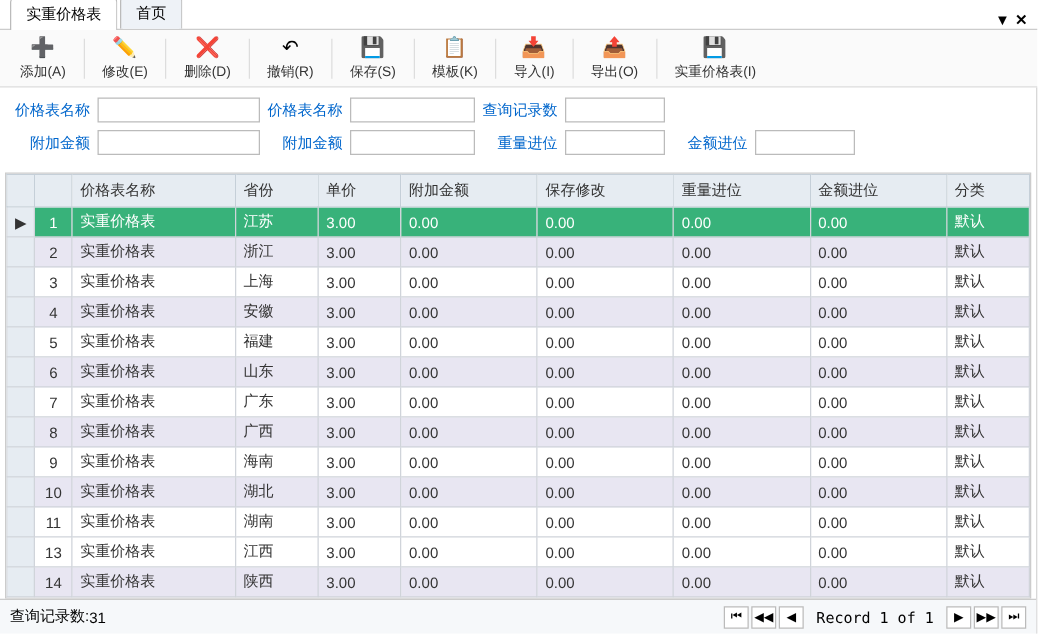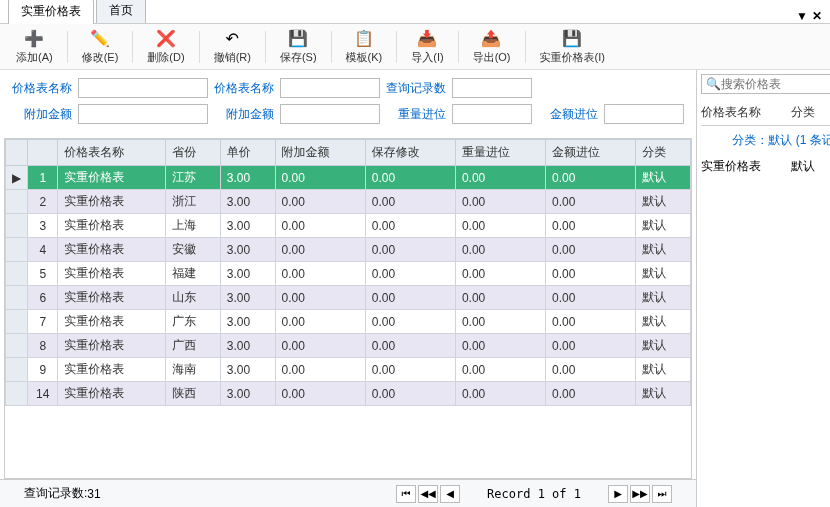--- a/index.html
+++ b/index.html
@@ -7,43 +7,43 @@
 .tabs { display: flex; align-items: flex-end; height: 24px; background: #fff; border-bottom: 1px solid #ccc; padding-left: 8px; }
 .tab { padding: 4px 12px; border: 1px solid #bbb; border-bottom: none; border-radius: 4px 4px 0 0; margin-right: 2px; background: #eef2f7; cursor: pointer; }
 .tab.active { background: #fff; position: relative; top: 1px; }
 .tab-right { margin-left: auto; display: flex; gap: 4px; padding-right: 8px; }
 .tab-right span { font-weight: bold; cursor: pointer; font-family: Arial; }
 .toolbar { display: flex; align-items: center; gap: 2px; padding: 4px 8px; border-bottom: 1px solid #ddd; height: 46px; background: #fafafa; }
 .tool-btn { display: flex; flex-direction: column; align-items: center; justify-content: center; padding: 2px 8px; cursor: pointer; border-radius: 2px; min-width: 48px; }
 .tool-btn .icon { width: 20px; height: 20px; display: flex; align-items: center; justify-content: center; font-size: 16px; }
 .tool-btn .label { font-size: 11px; color: #333; margin-top: 2px; }
 .tool-sep { width: 1px; height: 32px; background: #ddd; margin: 0 4px; }
-.content { display: flex; height: calc(507px - 24px - 46px); }
+.content { display: flex; height: calc(507px - 24px - 46px); flex-direction: column; }
 .main { flex: 1; display: flex; flex-direction: column; border-right: 1px solid #ccc; }
 .side { width: 188px; padding: 4px; }
 .filters { padding: 8px 12px; }
 .filter-row { display: flex; align-items: center; margin-bottom: 6px; gap: 6px; }
 .filter-label { color: #0066cc; width: 60px; text-align: right; }
 .filter-input { border: 1px solid #bbb; height: 20px; padding: 0 4px; }
 .filter-input.w130 { width: 130px; }
 .filter-input.w90 { width: 100px; }
 .filter-input.w60 { width: 80px; }
 .table-wrap { flex: 1; overflow: auto; border: 1px solid #ccc; margin: 0 4px; }
 table { border-collapse: collapse; width: 100%; }
 th { background: #e6ecf2; border: 1px solid #c5cfd8; padding: 4px 6px; text-align: left; font-weight: normal; color: #333; position: sticky; top: 0; }
 td { border: 1px solid #d0d4da; padding: 3px 6px; color: #333; }
 tr.odd td { background: #fff; }
 tr.even td { background: #e8e6f2; }
 tr.selected td { background: #38b27a; color: #fff; }
 .rowhead { width: 22px; text-align: center; background: #e6ecf2 !important; color: #333 !important; }
 .rownum { width: 30px; text-align: center; background: #e6ecf2; color: #333; }
-.footer { display: flex; align-items: center; padding: 4px 24px; border-top: 1px solid #ccc; background: #f6f8fa; height: 28px; }
+.footer { display: flex; align-items: center; padding: 4px 8px; border-top: 1px solid #ccc; background: #f6f8fa; height: 28px; }
 .pager { margin-left: auto; display: flex; align-items: center; gap: 2px; }
 .pager-btn { width: 20px; height: 18px; border: 1px solid #bbb; background: #fff; display: flex; align-items: center; justify-content: center; cursor: pointer; font-size: 10px; }
-.pager-text { margin: 0 25px; font-family: monospace; }
+.pager-text { margin: 0 8px; font-family: monospace; }
 .side-search { display: flex; align-items: center; border: 1px solid #bbb; padding: 2px 4px; margin-bottom: 6px; }
 .side-search input { border: none; outline: none; flex: 1; font-size: 12px; }
 .side-header { display: flex; border-bottom: 1px solid #ccc; padding: 4px 0; }
 .side-header span { flex: 1; color: #333; }
 .side-group { text-align: center; color: #0066cc; padding: 6px 0; }
 .side-row { display: flex; padding: 3px 0; }
 .side-row span { flex: 1; }
 </style>
 </head>
 <body>
@@ -246,20 +246,56 @@
               <td>海南</td>
               <td>3.00</td>
               <td>0.00</td>
               <td>0.00</td>
               <td>0.00</td>
               <td>0.00</td>
               <td>默认</td>
             </tr>
             <tr class="even">
               <td class="rowhead"></td>
+              <td class="rownum">10</td>
+              <td>实重价格表</td>
+              <td>湖北</td>
+              <td>3.00</td>
+              <td>0.00</td>
+              <td>0.00</td>
+              <td>0.00</td>
+              <td>0.00</td>
+              <td>默认</td>
+            </tr>
+            <tr class="odd">
+              <td class="rowhead"></td>
+              <td class="rownum">11</td>
+              <td>实重价格表</td>
+              <td>湖南</td>
+              <td>3.00</td>
+              <td>0.00</td>
+              <td>0.00</td>
+              <td>0.00</td>
+              <td>0.00</td>
+              <td>默认</td>
+            </tr>
+            <tr class="odd">
+              <td class="rowhead"></td>
+              <td class="rownum">13</td>
+              <td>实重价格表</td>
+              <td>江西</td>
+              <td>3.00</td>
+              <td>0.00</td>
+              <td>0.00</td>
+              <td>0.00</td>
+              <td>0.00</td>
+              <td>默认</td>
+            </tr>
+            <tr class="even">
+              <td class="rowhead"></td>
               <td class="rownum">14</td>
               <td>实重价格表</td>
               <td>陕西</td>
               <td>3.00</td>
               <td>0.00</td>
               <td>0.00</td>
               <td>0.00</td>
               <td>0.00</td>
               <td>默认</td>
             </tr>

